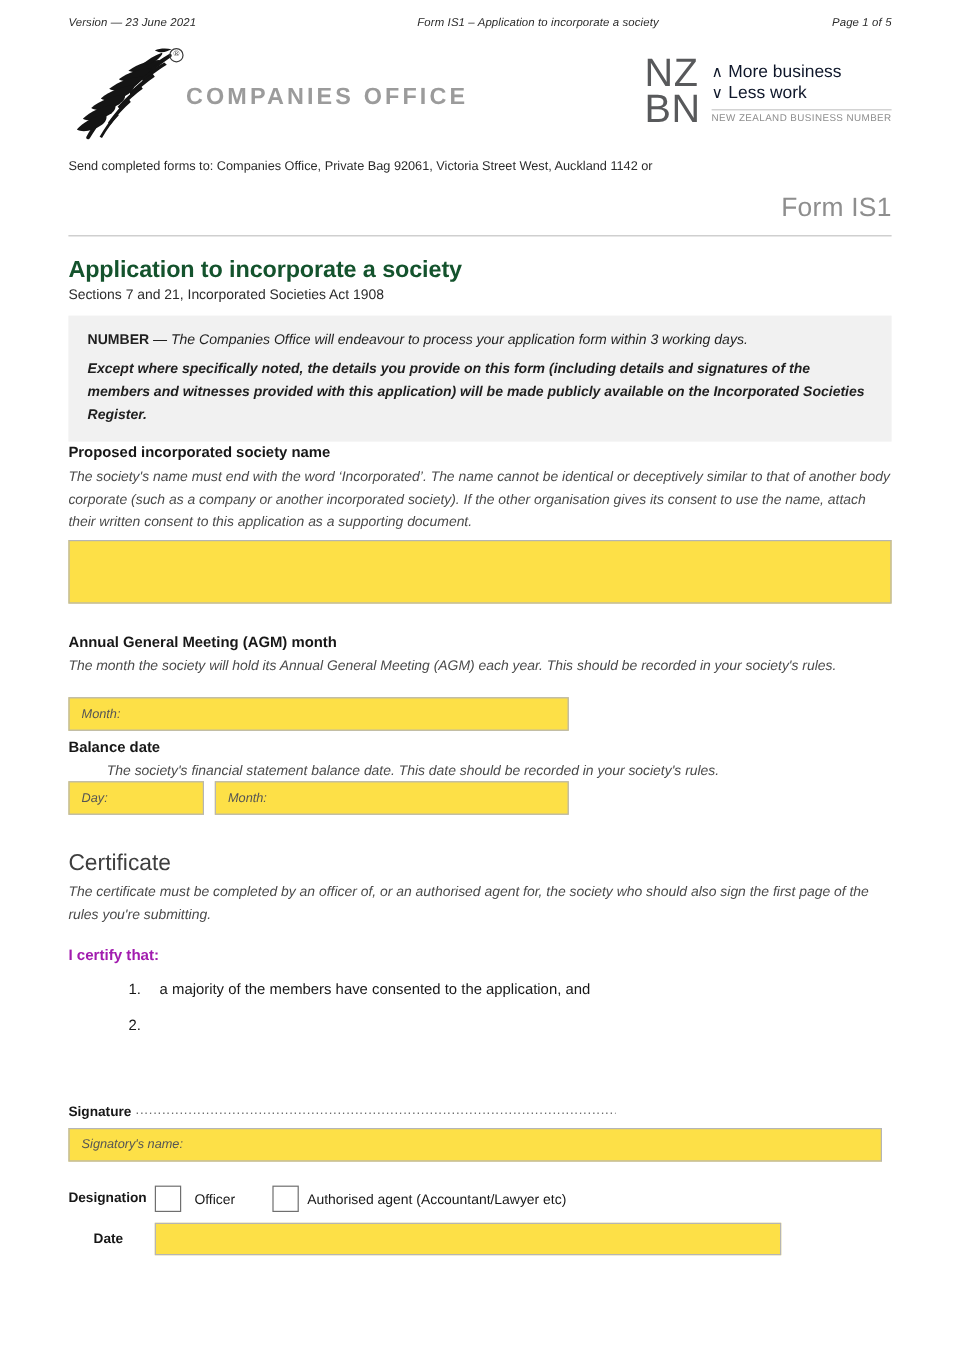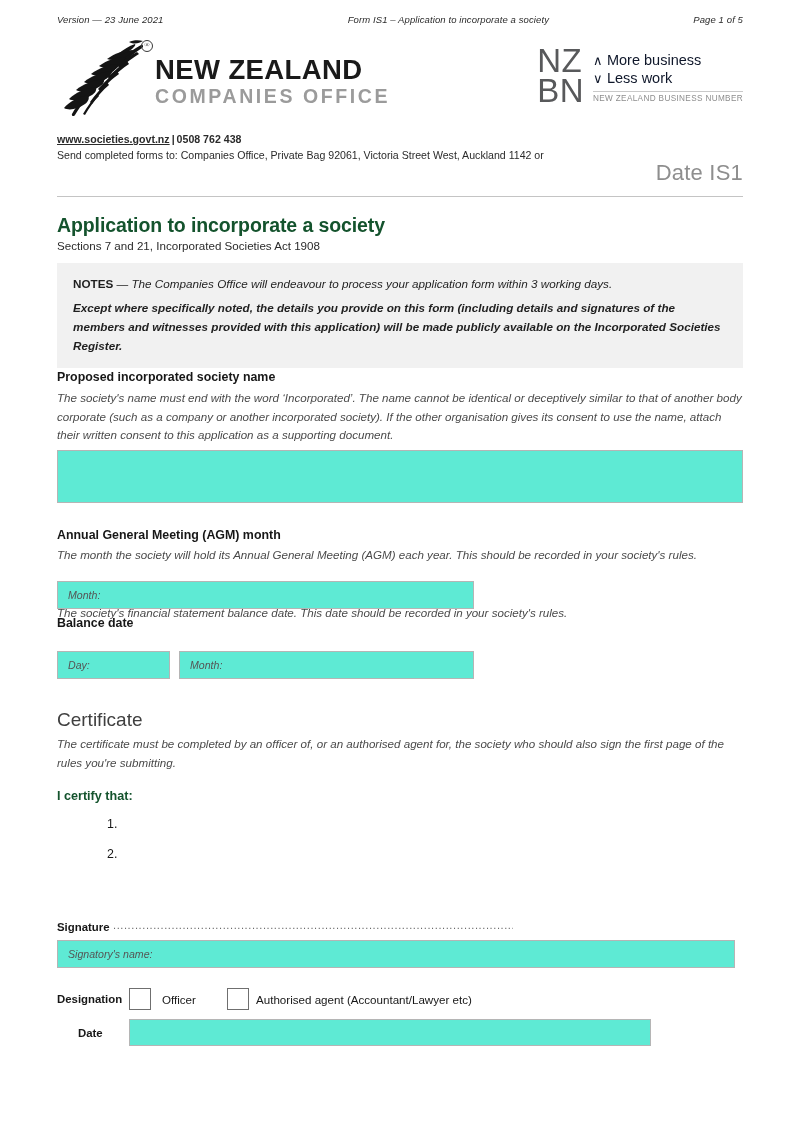--- a/index.html
+++ b/index.html
@@ -225,21 +225,21 @@
     right: 57px;
     font-style: italic;
     font-size: 11.6px;
     line-height: 18.6px;
     color: #4a4a4a;
   }
   .field {
     position: absolute;
     border: 1px solid #b5b5b5;
     box-sizing: border-box;
-    background: #5eead4;
+    background: #fde047;
   }
   .field .ph {
     font-style: italic;
     font-size: 10.6px;
     color: #555;
     padding: 7px 0 0 10px;
     display: block;
   }
 
   
@@ -248,21 +248,21 @@
     left: 57px;
     font-size: 19px;
     color: #3f3f3f;
     font-weight: normal;
   }
   .icertify {
     position: absolute;
     left: 57px;
     font-size: 12.6px;
     font-weight: bold;
-    color: #14532d;
+    color: #a21caf;
   }
   .numlist {
     position: absolute;
     left: 107px;
     right: 57px;
     font-size: 12.4px;
     color: #171717;
   }
   .numlist .li {
     display: flex;
@@ -343,83 +343,82 @@
             <path d="M80 13 C74 16, 67 21, 61 26 L62 29 C69 24, 77 18, 82 15 Z"></path>
             <path d="M70 22 C64 26, 57 32, 51 38 L52 41 C59 35, 66 29, 72 25 Z"></path>
             <path d="M60 32 C54 37, 47 43, 41 50 L43 52 C49 46, 56 39, 62 35 Z"></path>
             <path d="M50 43 C44 49, 38 56, 33 63 L35 65 C40 58, 46 51, 52 46 Z"></path>
             <path d="M40 55 C35 61, 30 68, 26 75 L28 76 C32 69, 37 62, 42 57 Z"></path>
           </g>
         </svg>
         <span class="reg-mark">®</span>
       </div>
       <div class="nzco-words">
-        <div class="nzco-l1">NEW ZEALAND</div>
         <div class="nzco-l2">COMPANIES OFFICE</div>
       </div>
     </div>
 
     <div class="nzbn">
       <div class="nzbn-mark">
         <div>NZ</div>
         <div>BN</div>
       </div>
       <div class="nzbn-right">
         <div class="nzbn-tag"><span class="chev">∧</span><span>More business</span></div>
         <div class="nzbn-tag"><span class="chev">∨</span><span>Less work</span></div>
         <div class="nzbn-rule"></div>
         <div class="nzbn-sub">NEW ZEALAND BUSINESS NUMBER</div>
       </div>
     </div>
   </div>
 
   <div class="contact">
-    <div><span class="lnk">www.societies.govt.nz</span><span class="sep bold">|</span><span class="bold">0508 762 438</span></div>
     <div>Send completed forms to: Companies Office, Private Bag 92061, Victoria Street West, Auckland 1142 or</div>
   </div>
 
-  <div class="formno">Date IS1</div>
+  <div class="formno">Form IS1</div>
   <div class="hrule"></div>
 
   <div class="doc-title">Application to incorporate a society</div>
   <div class="doc-sub">Sections 7 and 21, Incorporated Societies Act 1908</div>
 
   <div class="notes">
-    <p><b>NOTES</b> <span>—</span> <span>The Companies Office will endeavour to process your application form within 3 working days.</span></p>
+    <p><b>NUMBER</b> <span>—</span> <span>The Companies Office will endeavour to process your application form within 3 working days.</span></p>
     <p>Except where specifically noted, the details you provide on this form (including details and signatures of the members and witnesses provided with this application) will be made publicly available on the Incorporated Societies Register.</p>
   </div>
 
   <div class="sec-h" style="top:370px;">Proposed incorporated society name</div>
   <div class="sec-p" style="top:389px;">The society's name must end with the word ‘Incorporated’. The name cannot be identical or deceptively similar to that of another body corporate (such as a company or another incorporated society). If the other organisation gives its consent to use the name, attach their written consent to this application as a supporting document.</div>
   <div class="field" style="top:450px;left:57px;width:686px;height:53px;">
     <span class="ph"></span>
   </div>
 
   <div class="sec-h" style="top:528px;">Annual General Meeting (AGM) month</div>
   <div class="sec-p" style="top:546px;">The month the society will hold its Annual General Meeting (AGM) each year. This should be recorded in your society's rules.</div>
   <div class="field" style="top:581px;left:57px;width:417px;height:28px;">
     <span class="ph">Month:</span>
   </div>
 
   <div class="sec-h" style="top:616px;">Balance date</div>
-  <div class="sec-p" style="top:604px;">The society's financial statement balance date. This date should be recorded in your society's rules.</div>
+  <div class="sec-p" style="top:634px;margin-left:32px;">The society's financial statement balance date. This date should be recorded in your society's rules.</div>
   <div class="field" style="top:651px;left:57px;width:113px;height:28px;">
     <span class="ph">Day:</span>
   </div>
   <div class="field" style="top:651px;left:179px;width:295px;height:28px;">
     <span class="ph">Month:</span>
   </div>
 
   <div class="cert-h" style="top:709px;">Certificate</div>
   <div class="sec-p" style="top:735px;">The certificate must be completed by an officer of, or an authorised agent for, the society who should also sign the first page of the rules you're submitting.</div>
   <div class="icertify" style="top:789px;">I certify that:</div>
 
   <div class="numlist" style="top:817px;">
     <div class="li">
       <span class="num">1.</span>
+      <span>a majority of the members have consented to the application, and</span>
     </div>
     <div class="li">
       <span class="num">2.</span>
     </div>
   </div>
 
   <div class="sig-label" style="top:921px;">Signature</div>
   <div class="sig-dots" style="top:919px;left:113px;width:400px;">...........................................................................................................................</div>
 
   <div class="field" style="top:940px;left:57px;width:678px;height:28px;">

